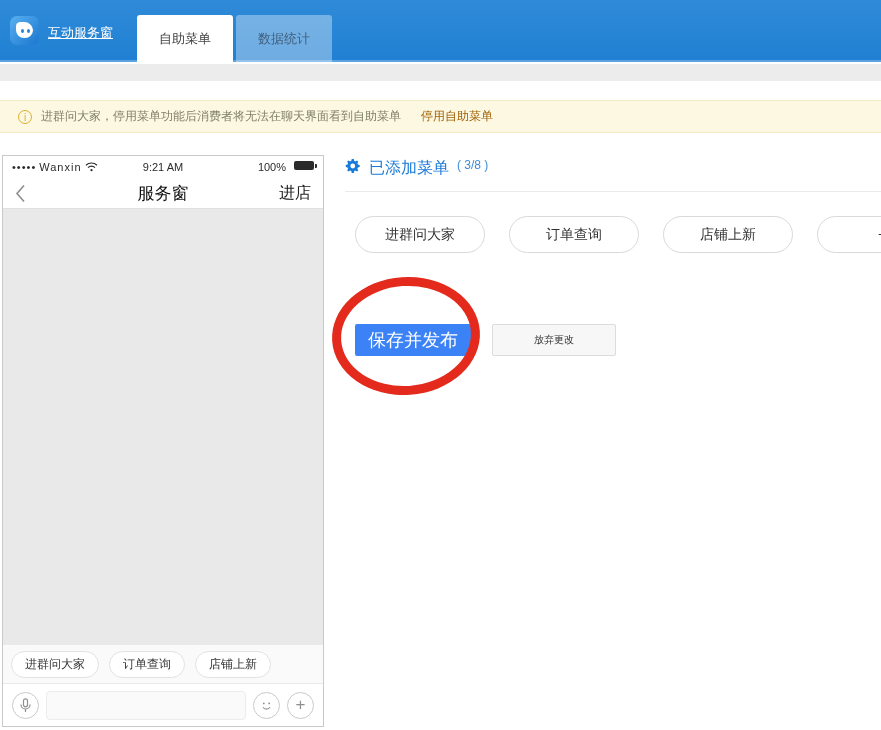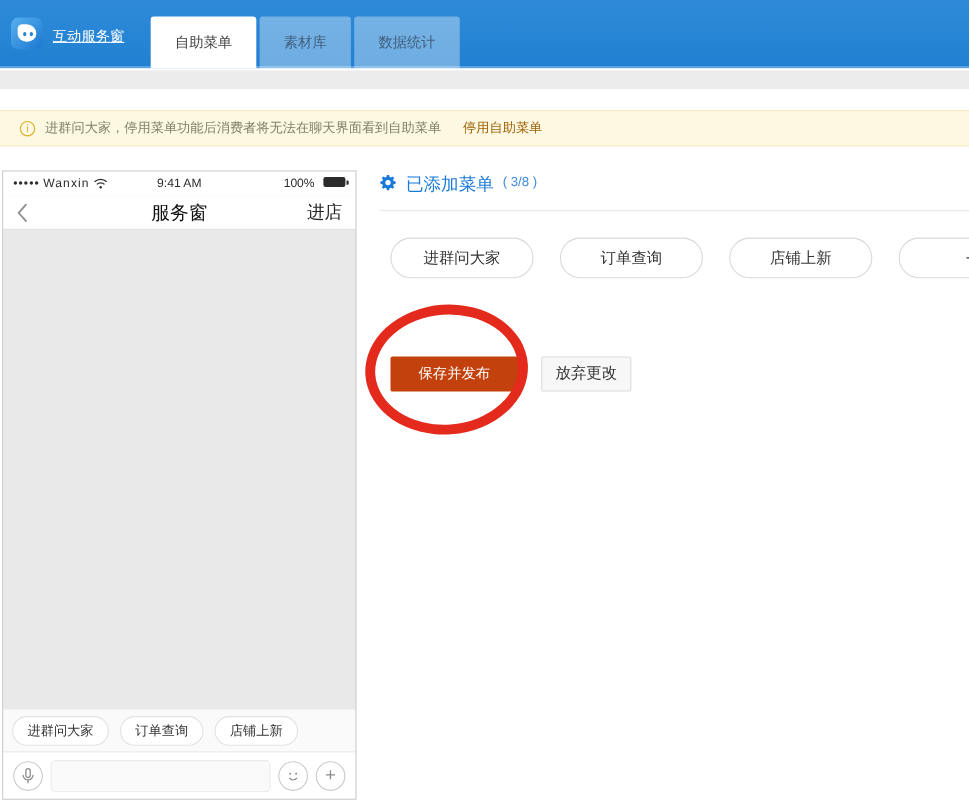--- a/index.html
+++ b/index.html
@@ -68,44 +68,43 @@
   .panel { position:absolute; left:345px; top:150px; width:536px; height:580px; }
   .panel-head { display:flex; align-items:flex-start; gap:8px; padding-top:8px; }
   .panel-title { font-size:16px; color:#1a7ad9; }
   .panel-count { font-size:12px; color:#3f8bdb; }
   .divider { position:absolute; top:41px; left:0; width:536px; border-top:1px solid #eaeaea; }
   .menu-pills { position:absolute; top:66px; left:10px; display:flex; gap:24px; }
   .mpill { flex:none; width:130px; height:37px; line-height:35px; text-align:center;
            background:#fff; border:1px solid #d9d9d9; border-radius:19px;
            font-size:14px; color:#333; cursor:pointer; }
   .actions { position:absolute; top:174px; left:10px; display:flex; gap:21px; }
-  .save-btn { width:116px; height:32px; background:#c2410c; color:#fff; border:none;
-              font-size:13px; border-radius:2px; cursor:pointer; }
-  .discard-btn { width:82px; height:32px; background:#f7f7f7; border:1px solid #dcdcdc;
-                 color:#333; font-size:14px; border-radius:2px; cursor:pointer; }
+  .save-btn { width:116px; height:32px; background:#3b82f6; color:#fff; border:none;
+              font-size:18px; border-radius:2px; cursor:pointer; }
+  .discard-btn { width:124px; height:32px; background:#f7f7f7; border:1px solid #dcdcdc;
+                 color:#333; font-size:10px; border-radius:2px; cursor:pointer; }
   .red-circle { position:absolute; left:-13px; top:127px; width:148px; height:118px;
                 border:9px solid #e32a1c; border-radius:50%; transform:rotate(-4deg);
                 pointer-events:none; }
   svg { display:block; }
 </style>
 </head>
 <body>
 
 <div class="page">
 
   <header class="topbar">
     <div class="logo">
       <div class="blob"></div>
       <div class="eye l"></div>
       <div class="eye r"></div>
     </div>
     <a class="brand">互动服务窗</a>
     <nav class="tabs">
       <div class="tab active">自助菜单</div>
-      <div class="tab">素材库</div>
       <div class="tab">数据统计</div>
     </nav>
   </header>
   <div class="substrip"></div>
 
   <div class="notice">
     <span class="info-icon">i</span>
     <span>进群问大家，停用菜单功能后消费者将无法在聊天界面看到自助菜单</span>
     <a class="notice-link">停用自助菜单</a>
   </div>
@@ -116,21 +115,21 @@
         <span>•••••</span>
         <span>Wanxin</span>
         <span>
           <svg width="13" height="10" viewBox="0 0 13 10" fill="none" stroke="#2b2b2b" stroke-width="1.2">
             <path d="M1 3.2 A8 8 0 0 1 12 3.2"></path>
               <path d="M3 5.6 A5 5 0 0 1 10 5.6"></path>
             <circle cx="6.5" cy="8.2" r="1.1" fill="#2b2b2b" stroke="none"></circle>
           </svg>
         </span>
       </span>
-      <span class="sb-time">9:41 AM</span>
+      <span class="sb-time">9:21 AM</span>
       <span class="sb-right">
         <span>100%</span>
         <span class="batt"></span>
       </span>
     </div>
     <div class="phonenav">
       <span>
         <svg width="11" height="19" viewBox="0 0 11 19" fill="none" stroke="#8e8e8e" stroke-width="1.6">
           <polyline points="9,1.5 2,9.5 9,17.5"></polyline>
         </svg>

